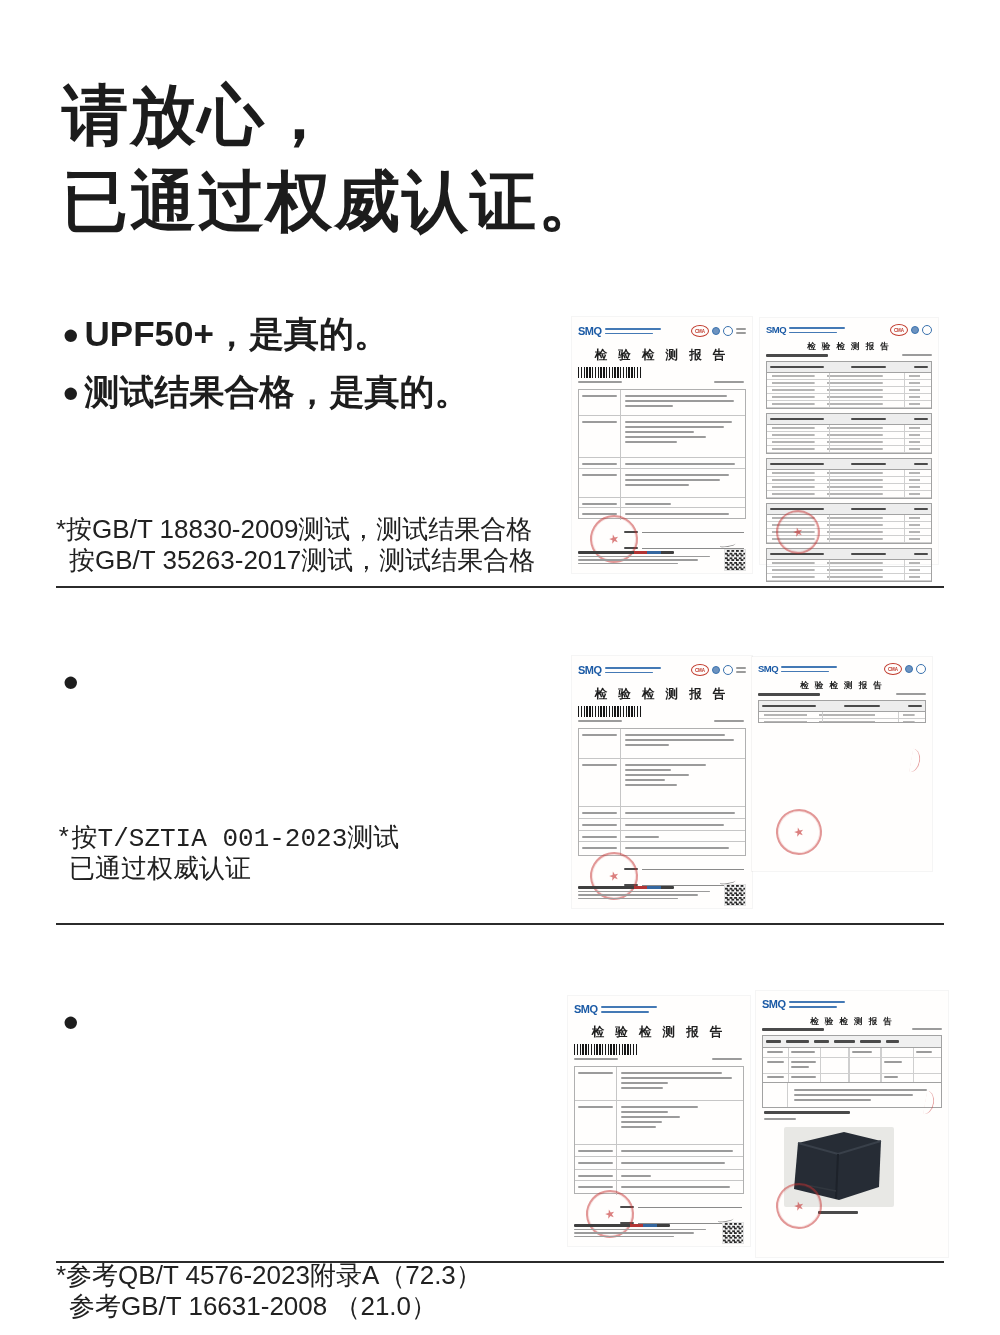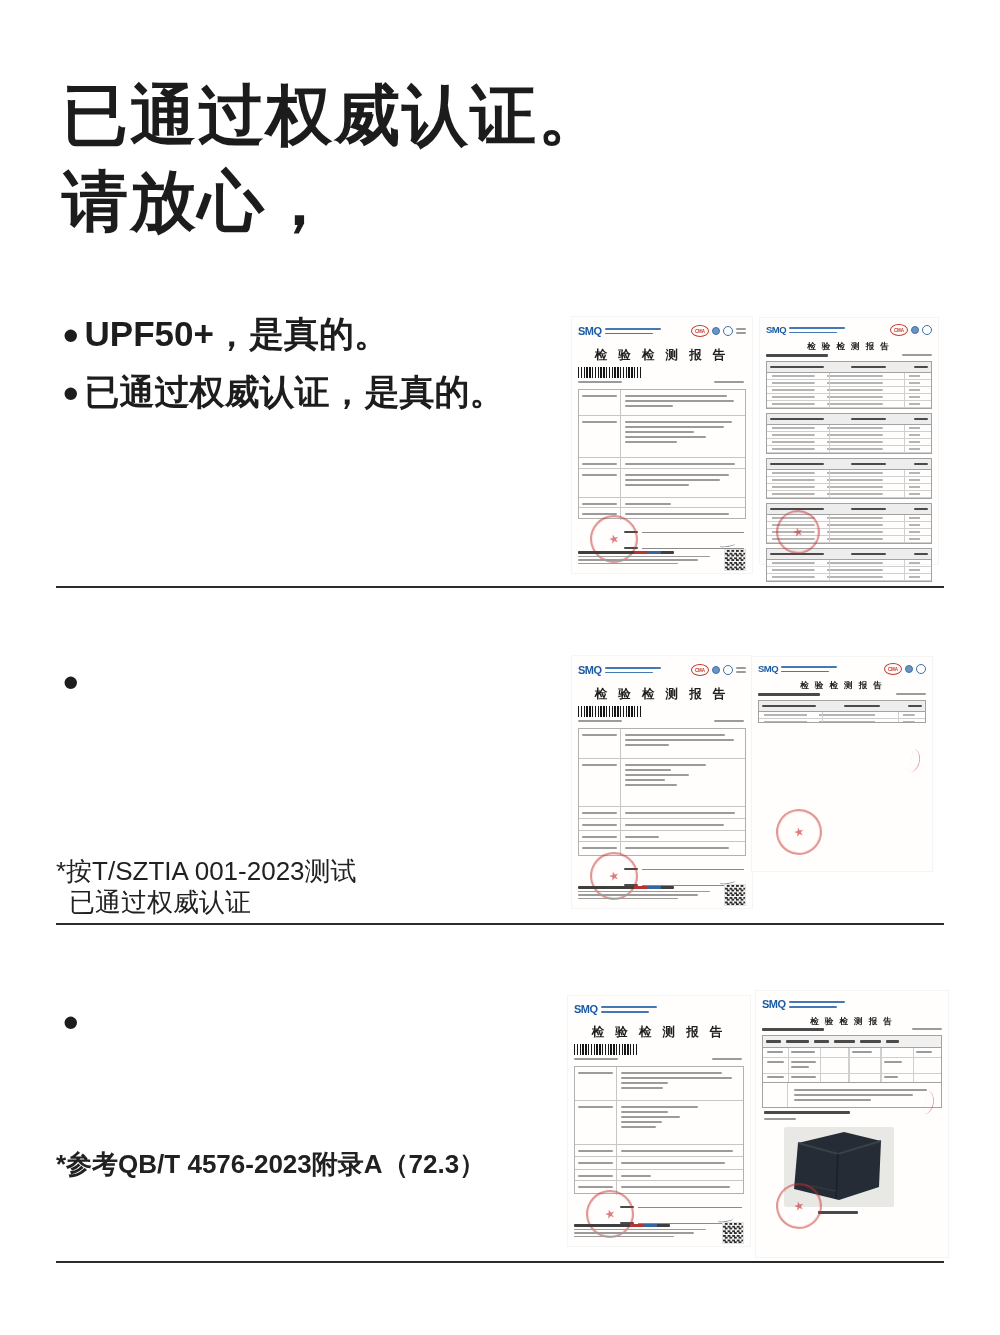--- a/index.html
+++ b/index.html
@@ -101,35 +101,39 @@
   .photo{position:absolute;background:#e8e8e5;border-radius:2px;overflow:hidden;}
   .rsq{position:absolute;width:8px;height:24px;border-right:1.6px solid rgba(205,70,70,.5);
        border-radius:0 100% 100% 0/0 50% 50% 0;transform:rotate(10deg);}
 </style>
 </head>
 <body>
 
 <div class="canvas">
 
   <div class="heading">
+    <div>请放心，</div>
     <div>已通过权威认证。</div>
-    <div>请放心，</div>
   </div>
 
   <div class="bullet-group" style="top:305px;">
     <div class="bullet">
       <span class="dot">●</span>
       <span>UPF50+，是真的。</span>
     </div>
     <div class="bullet">
       <span class="dot">●</span>
-      <span>已通过权威认证，是真的。</span>
-    </div>
-  </div>
-
+      <span>测试结果合格，是真的。</span>
+    </div>
+  </div>
+
+  <div class="footnote" style="top:514px;">
+    <div>*按GB/T 18830-2009测试，测试结果合格</div>
+    <div class="fn2">按GB/T 35263-2017测试，测试结果合格</div>
+  </div>
 
   <div class="cert" style="left:572px;top:317px;width:180px;height:256px;">
     <div class="c-head" style="top:8px;">
       <span class="smq">SMQ</span>
       <span class="smq-stack">
           <i class="ln bl"></i>
           <i class="ln bl" style="width:86%"></i>
         </span>
       <span class="spacer"></span>
       <span class="cma">CMA</span>
@@ -291,21 +295,21 @@
   </div>
 
   <div class="divider" style="top:586px;"></div>
 
   <div class="bullet-group" style="top:652px;">
     <div class="bullet">
       <span class="dot">●</span>
     </div>
   </div>
 
-  <div class="footnote" style="top:856px;">
+  <div class="footnote" style="top:824px;font-family:Liberation Mono, monospace;">
     <div>*按T/SZTIA 001-2023测试</div>
     <div class="fn2">已通过权威认证</div>
   </div>
 
   <div class="cert" style="left:572px;top:656px;width:180px;height:252px;">
     <div class="c-head" style="top:8px;">
       <span class="smq">SMQ</span>
       <span class="smq-stack">
           <i class="ln bl"></i>
           <i class="ln bl" style="width:86%"></i>
@@ -437,22 +441,23 @@
   </div>
 
   <div class="divider" style="top:923px;"></div>
 
   <div class="bullet-group" style="top:992px;">
     <div class="bullet">
       <span class="dot">●</span>
     </div>
   </div>
 
-  <div class="footnote" style="top:1149px;font-weight:bold;">
+  <div class="footnote" style="top:1260px;">
     <div>*参考QB/T 4576-2023附录A（72.3）</div>
+    <div class="fn2">参考GB/T 16631-2008 （21.0）</div>
   </div>
 
   <div class="cert" style="left:568px;top:996px;width:182px;height:250px;">
     <div class="c-head" style="top:8px;">
       <span class="smq">SMQ</span>
       <span class="smq-stack">
           <i class="ln bl"></i>
           <i class="ln bl" style="width:86%"></i>
         </span>
       <span class="spacer"></span>

